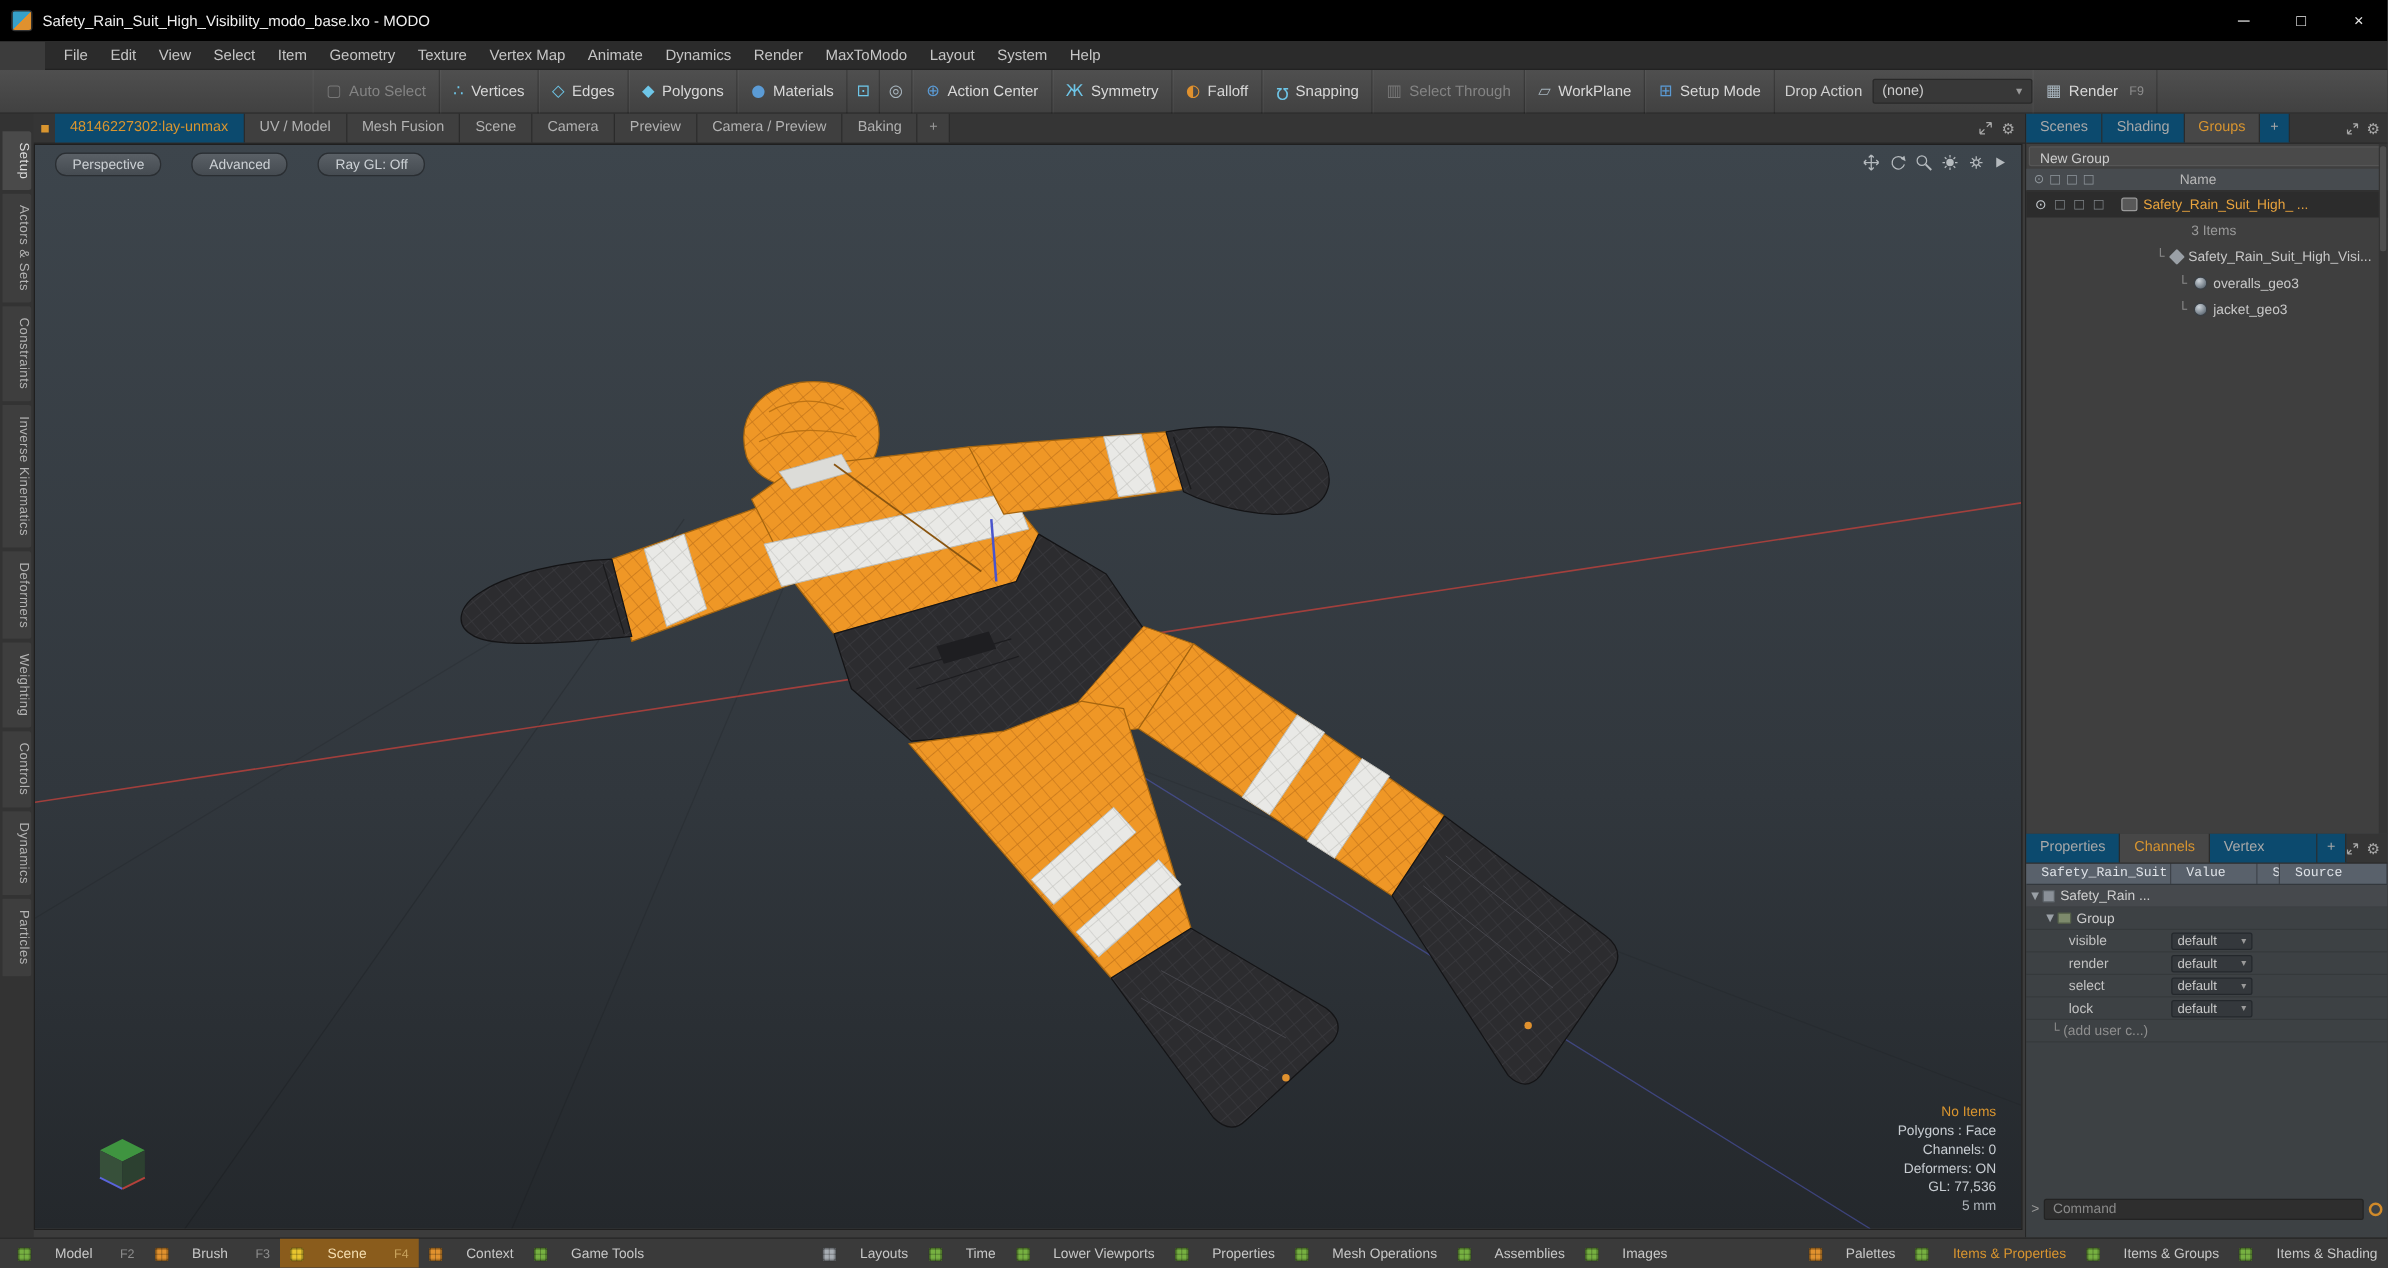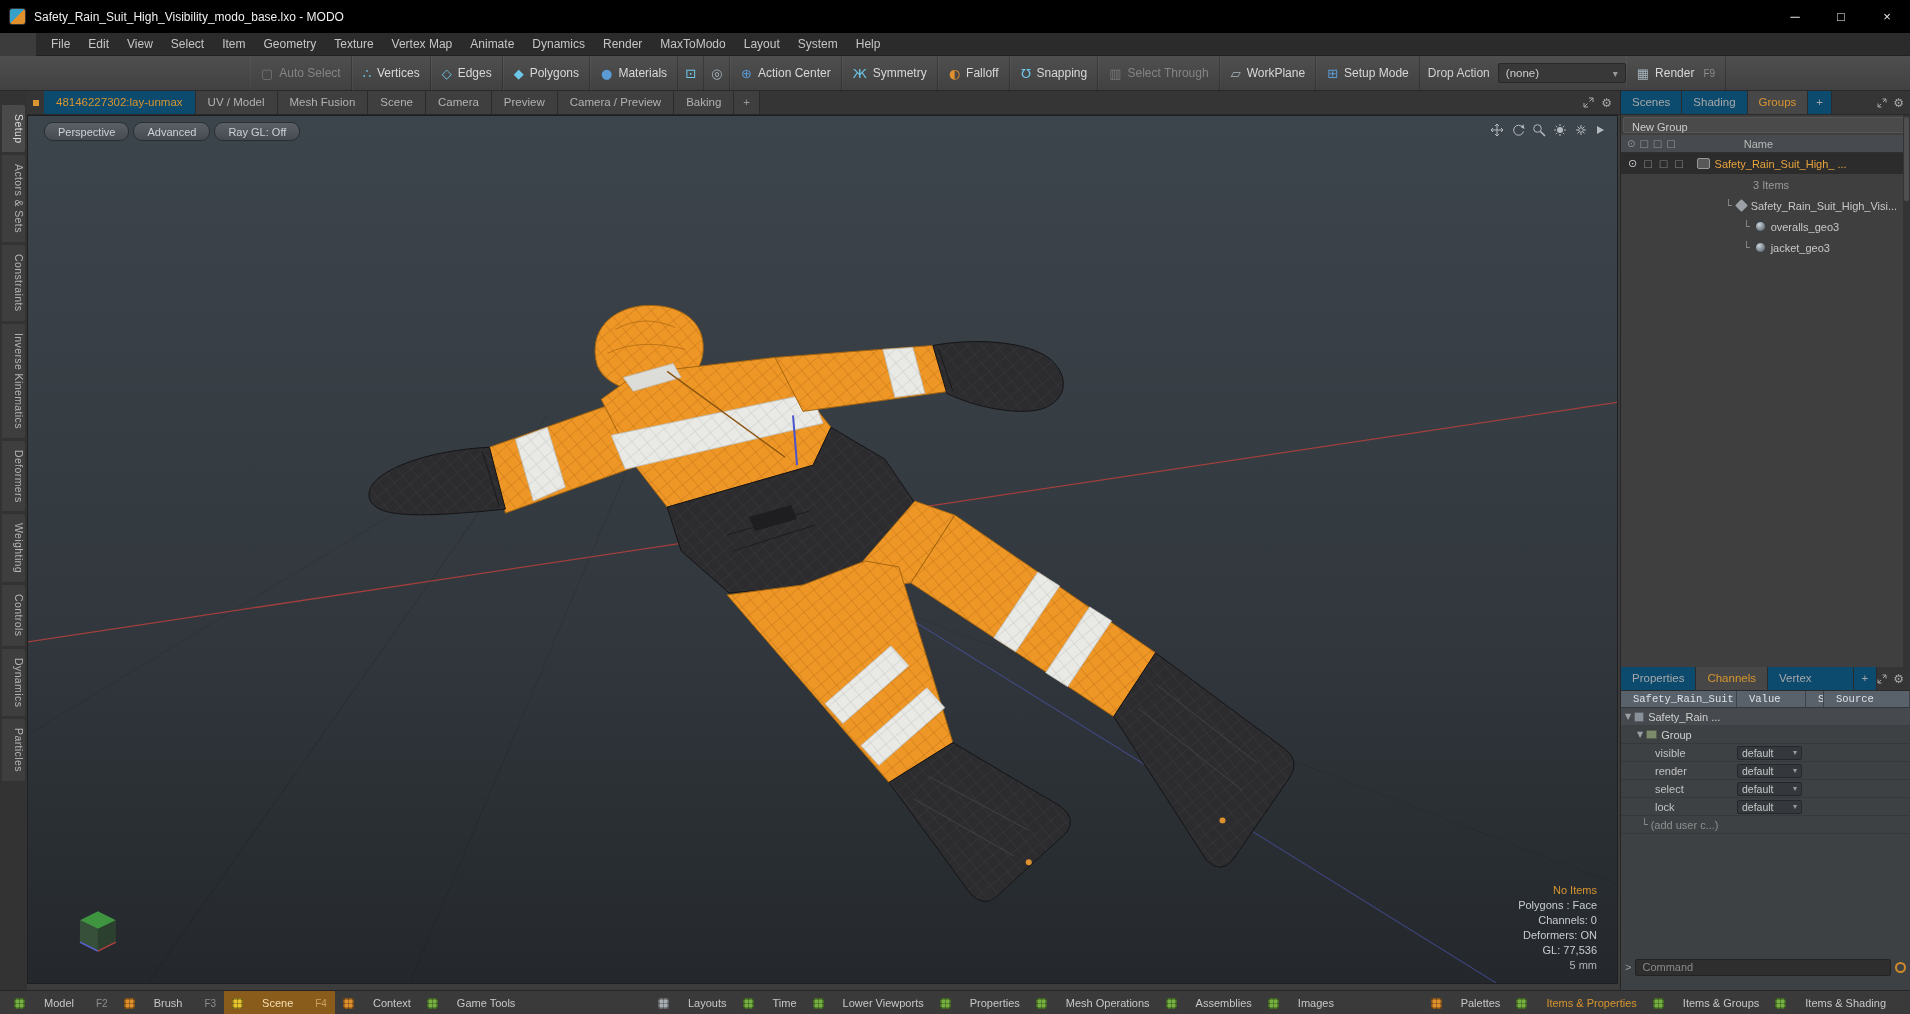--- a/index.html
+++ b/index.html
@@ -52,21 +52,21 @@
   .tabbar .marker { width:6px; height:6px; background:#d9952f; margin:9px 5px 0 6px; }
   .tab { padding:0 12px; line-height:23px; font-size:11.5px; background:#3f3f3f; color:#b2b2b2; border-right:1px solid #2b2b2b; white-space:nowrap; }
   .tab.active { background:#0c4a6e; color:#d9952f; }
   .tab.add { padding:0 9px; color:#9a9a9a; }
   .tabbar-icons { margin-left:auto; display:flex; align-items:center; gap:7px; padding-right:8px; color:#a8a8a8; }
   .gear-glyph { font-family:"DejaVu Sans",sans-serif; font-size:12px; color:#a8a8a8; }
 
   .viewport { flex:1; position:relative; margin:0 2px 6px 0; border:1px solid #1f1f1f; overflow:hidden; }
   .vp-canvas { position:absolute; inset:0; width:100%; height:100%; display:block; }
 
-  .vp-mode-btns { position:absolute; top:6px; left:16px; display:flex; gap:4px; }
+  .vp-mode-btns { position:absolute; top:6px; left:16px; display:flex; gap:24px; }
   .vp-pill { height:19px; line-height:18px; padding:0 13px; font-size:11px; color:#ccd1d5;
     background:linear-gradient(#5a6066,#454b51); border:1px solid #2a2e32; border-radius:9px; white-space:nowrap; }
 
   .vp-corner-icons { position:absolute; top:7px; right:12px; display:flex; gap:7px; align-items:center; }
   .vp-corner-icons svg { display:block; }
 
   .vp-info { position:absolute; right:20px; bottom:10px; text-align:right; font-size:11px; line-height:15px; color:#c8cdd2; }
   .vp-info .orange { color:#d9952f; }
   .vp-info .dim { color:#aeb4ba; }
 
@@ -123,21 +123,21 @@
   .command-row { height:22px; margin:0 4px 12px 4px; display:flex; align-items:center; gap:4px; }
   .cmd-prefix { color:#9a9a9a; font-size:11px; }
   .command-input { flex:1; height:17px; background:#2e2e2e; border:1px solid #232323; border-radius:2px;
     color:#bdbdbd; font-size:11px; padding:0 6px; font-family:"Liberation Sans","DejaVu Sans",sans-serif; outline:none; }
   .command-input::placeholder { color:#8a8a8a; }
   .cmd-circle { width:11px; height:11px; border:2px solid #d08a2a; border-radius:50%; }
 
   
   .bottombar { height:24px; background:#3a3a3a; border-top:1px solid #262626; position:relative; font-size:11px; }
   .bgroup { position:absolute; top:0; height:24px; display:flex; align-items:stretch; }
-  .bg-left { left:6px; } .bg-center { left:650px; } .bg-right { right:16px; }
+  .bg-left { left:6px; } .bg-center { left:650px; } .bg-right { right:0; }
   .bitem { display:flex; align-items:center; gap:19px; padding:0 8px; color:#c8c8c8; white-space:nowrap; }
   .bitem.active { background:#8a5c1c; color:#f5deb0; }
   .bitem.active .fkey { color:#caa45e; }
   .bitem.orange-text { color:#d9952f; }
   .bicon { width:11px; height:11px; border-radius:2px; border:1px solid rgba(0,0,0,.4); background-color:var(--c,#76b041);
     background-image:linear-gradient(rgba(0,0,0,.25) 1px,transparent 1px),linear-gradient(90deg,rgba(0,0,0,.25) 1px,transparent 1px);
     background-size:4px 4px; }
 </style>
 </head>
 <body>

